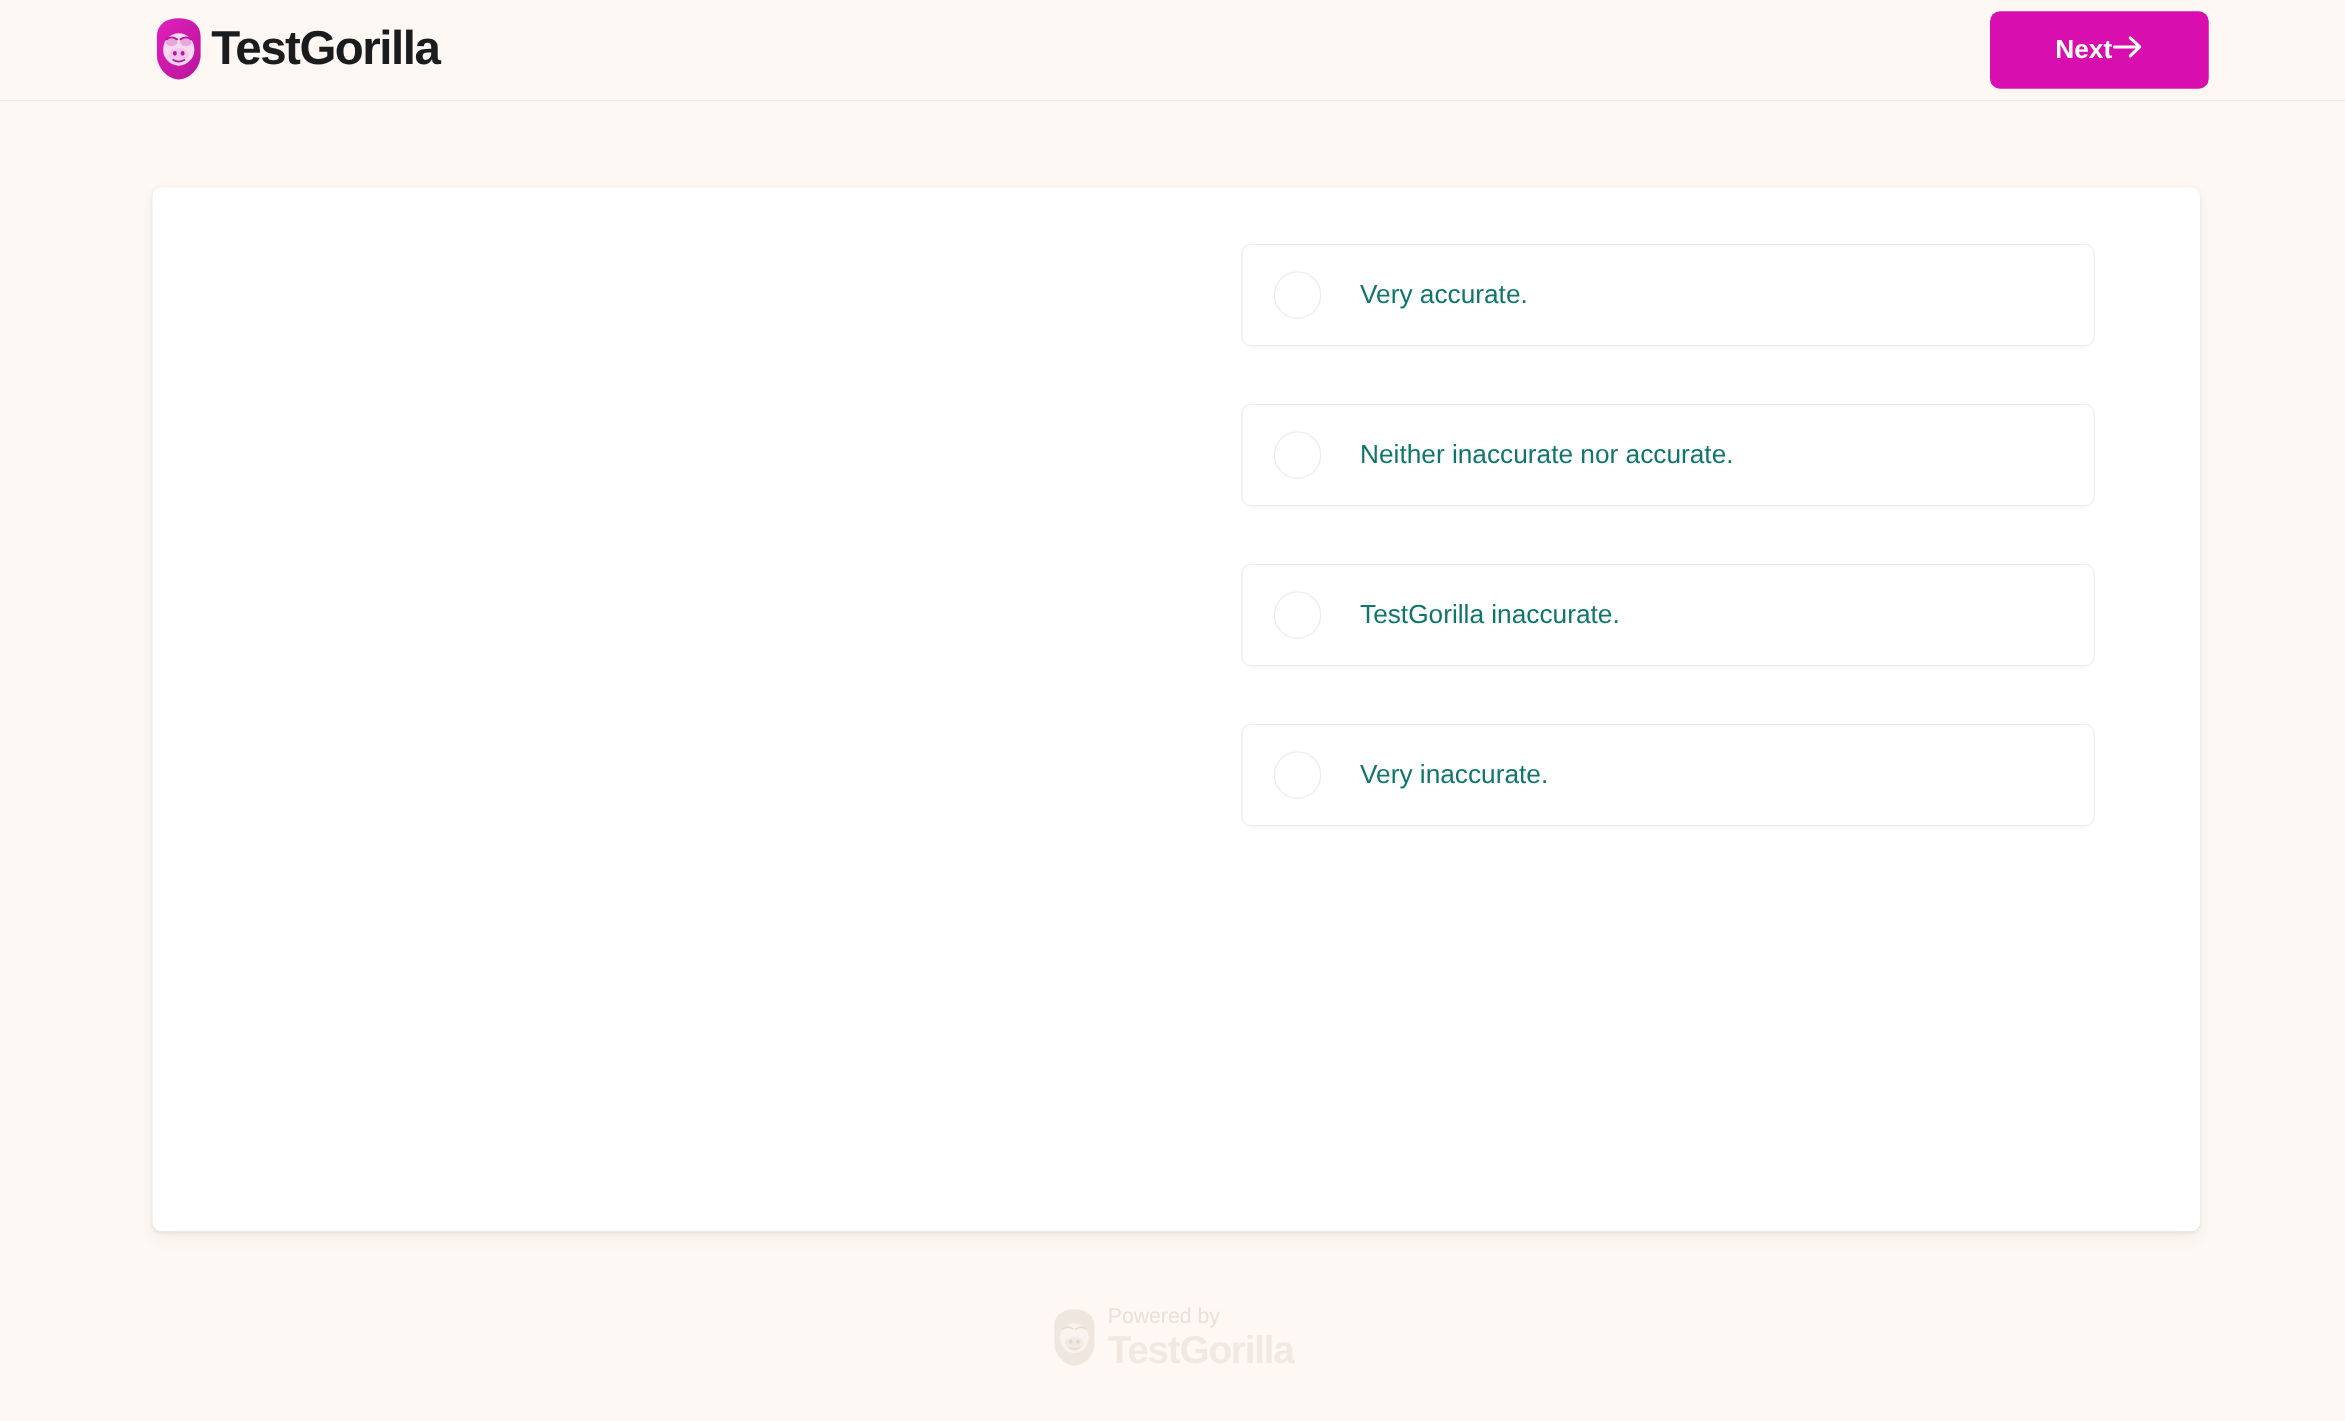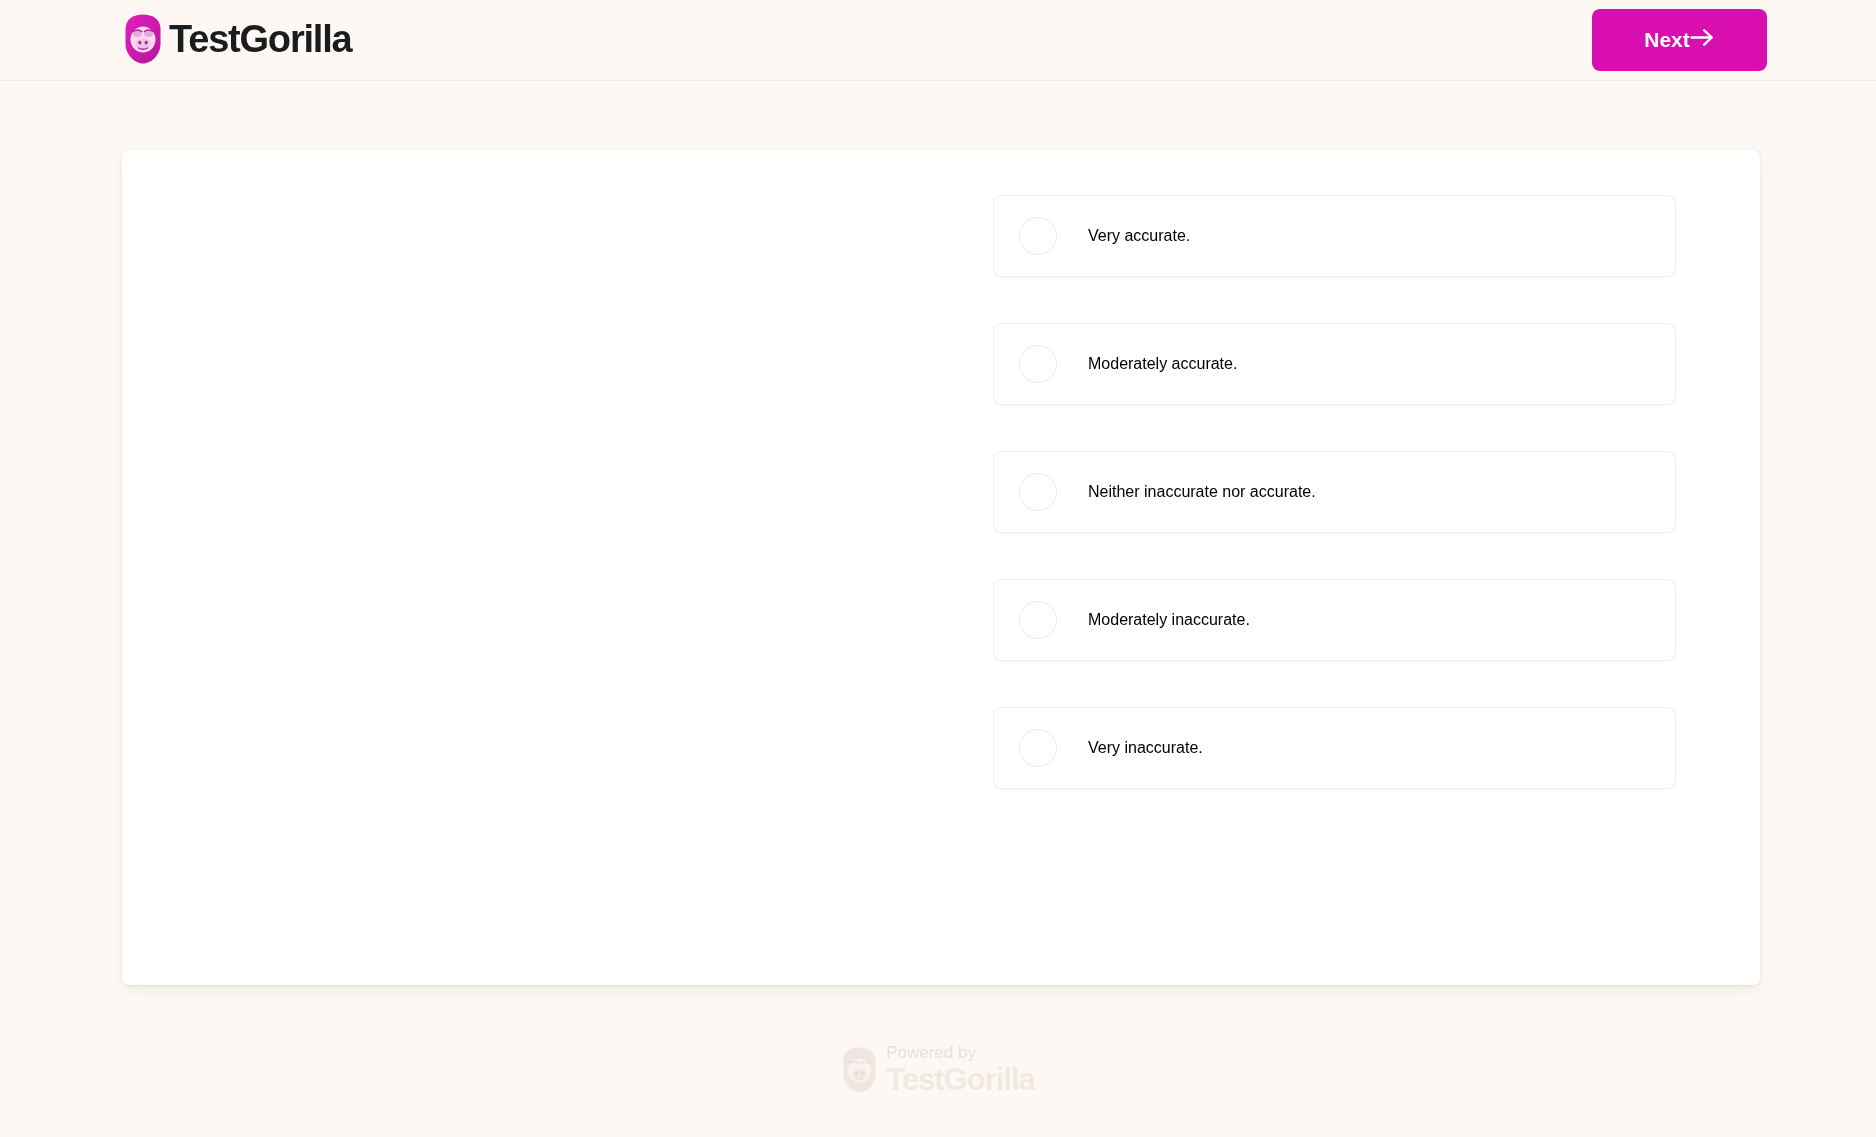--- a/index.html
+++ b/index.html
@@ -128,22 +128,22 @@
     height: 38px;
     border: 1px solid #eaecee;
     border-radius: 50%;
     background: #ffffff;
     margin-left: 25px;
     flex: 0 0 auto;
     box-sizing: border-box;
   }
   .option-label {
     margin-left: 31px;
-    font-size: 16px;
-    color: #000000;
+    font-size: 21px;
+    color: #0f766e;
   }
 
   
   .footer {
     position: absolute;
     left: 0;
     top: 1043px;
     width: 1876px;
     display: flex;
     justify-content: center;
@@ -220,33 +220,29 @@
 <div class="main-card">
 
 
   <div class="answers-col">
 
     <div class="option-card">
       <span class="option-radio"></span>
       <span class="option-label">Very accurate.</span>
     </div>
 
-    <div class="option-card">
-      <span class="option-radio"></span>
-      <span class="option-label">Moderately accurate.</span>
-    </div>
 
     <div class="option-card">
       <span class="option-radio"></span>
       <span class="option-label">Neither inaccurate nor accurate.</span>
     </div>
 
     <div class="option-card">
       <span class="option-radio"></span>
-      <span class="option-label">Moderately inaccurate.</span>
+      <span class="option-label">TestGorilla inaccurate.</span>
     </div>
 
     <div class="option-card">
       <span class="option-radio"></span>
       <span class="option-label">Very inaccurate.</span>
     </div>
 
   </div>
 </div>
 

